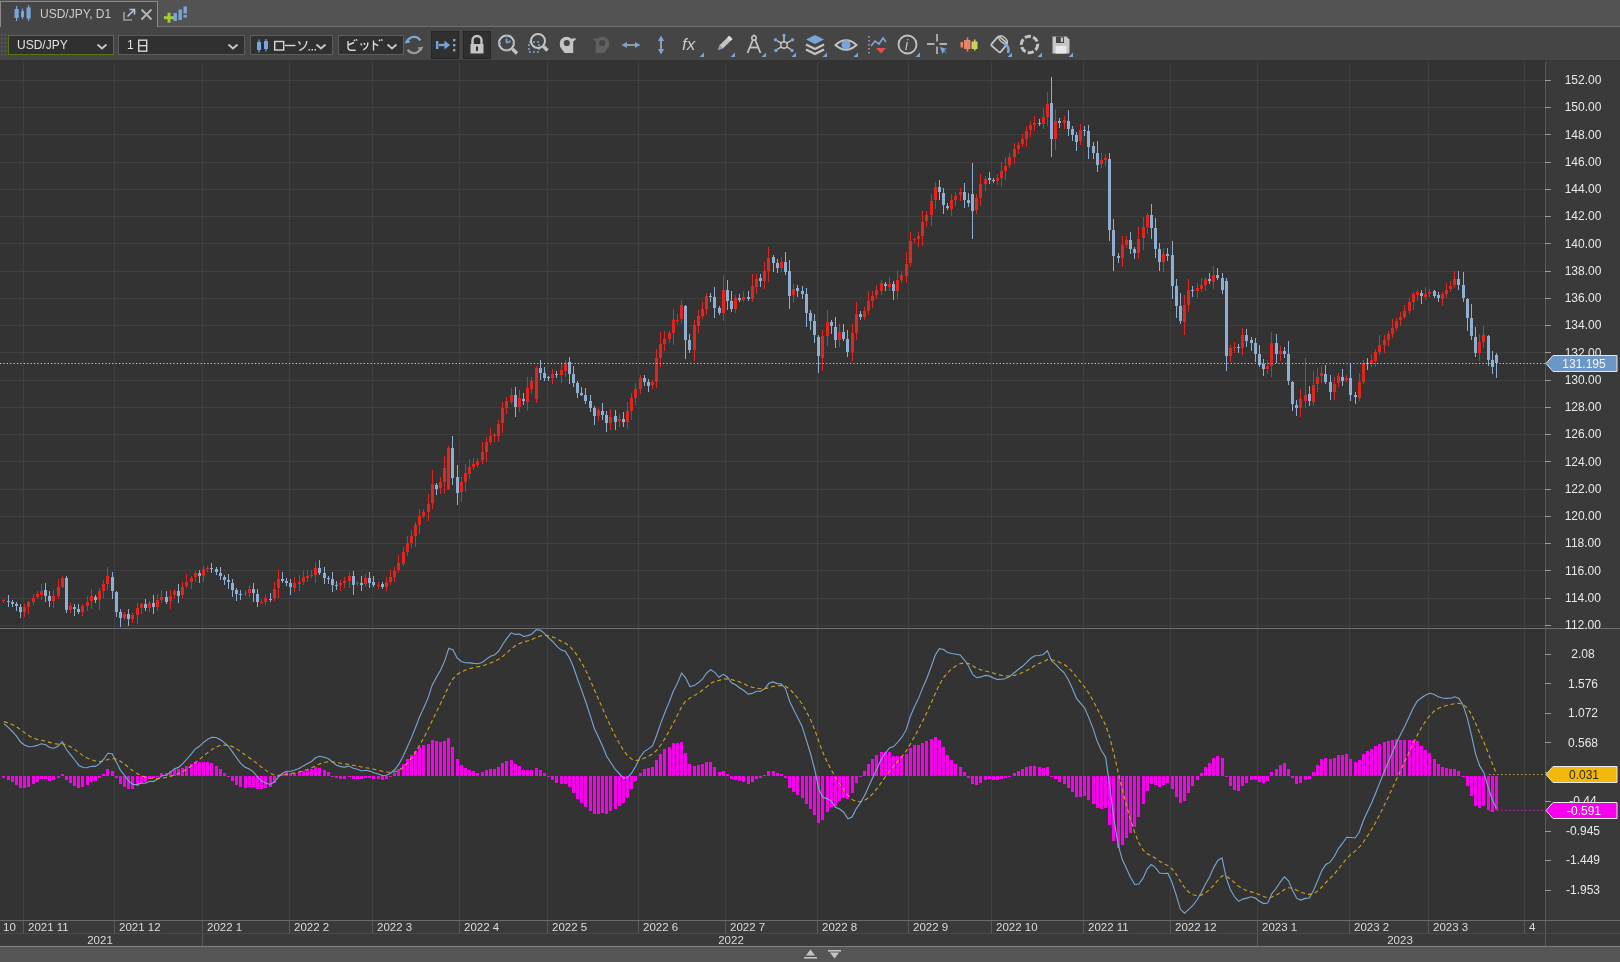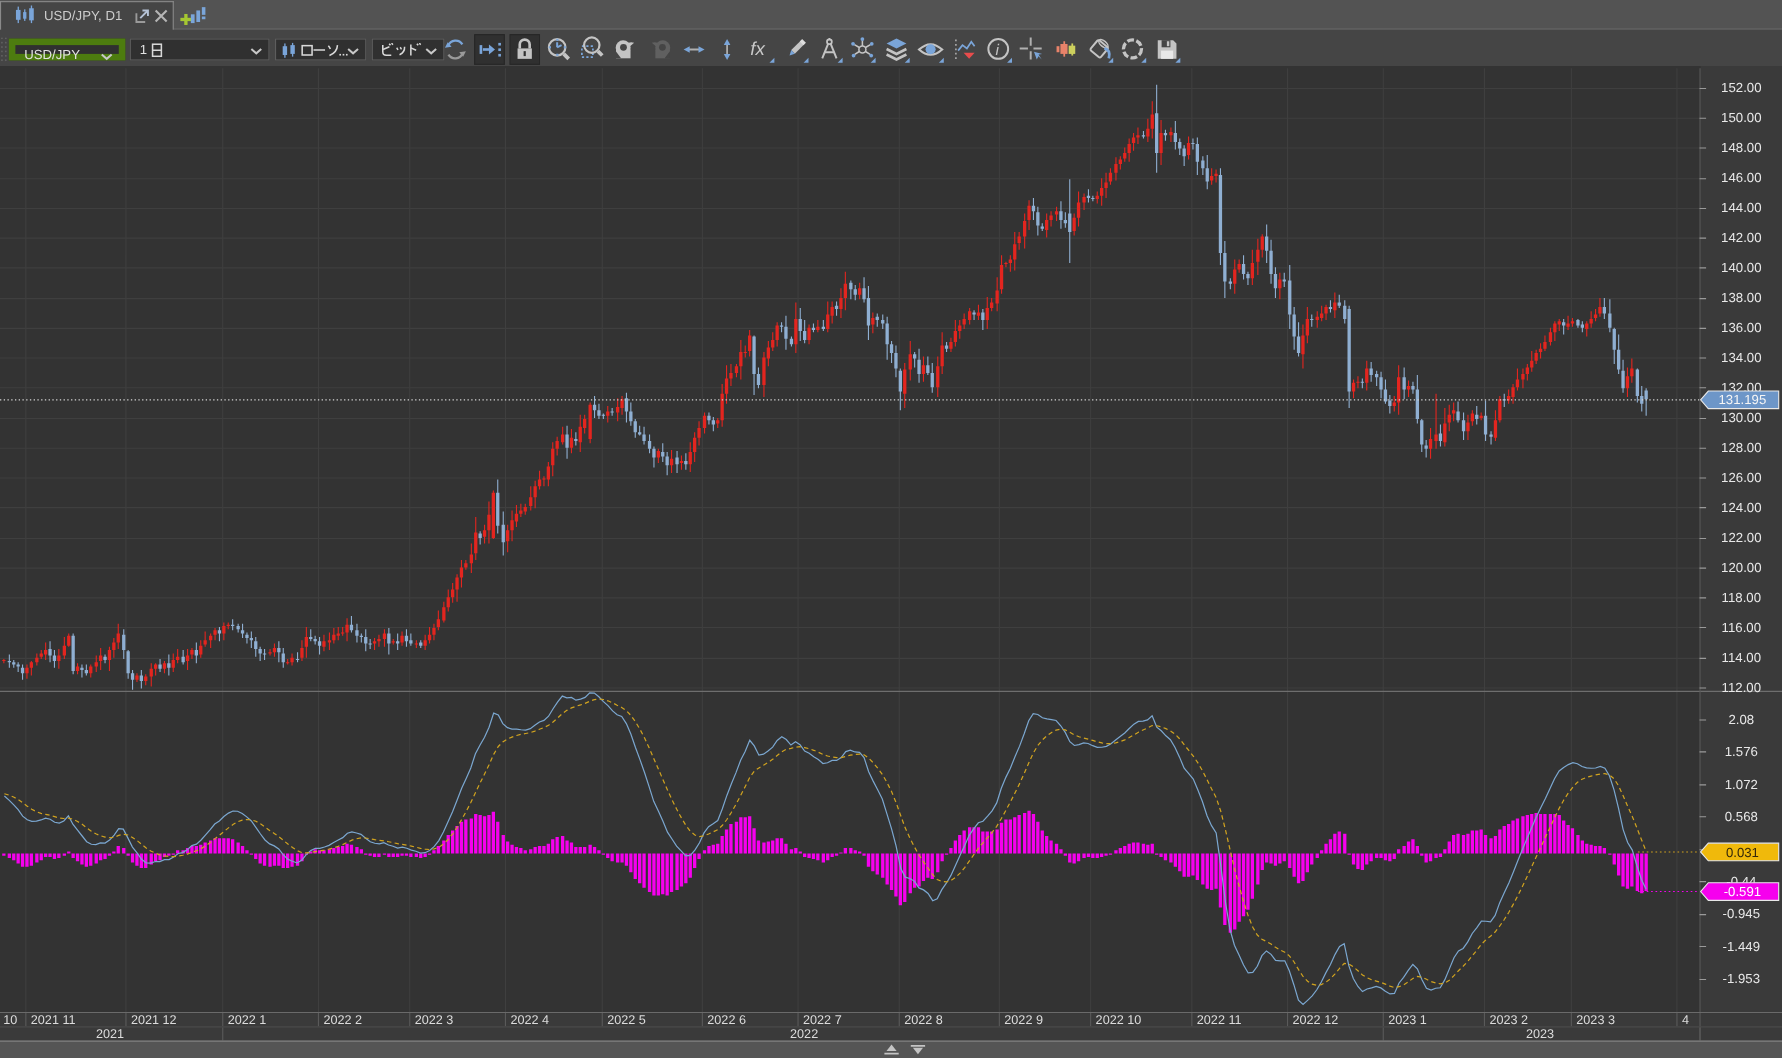--- a/index.html
+++ b/index.html
@@ -45,21 +45,21 @@
         <rect x="1" y="16" width="1.5" height="1.5"></rect>
         <rect x="1" y="20" width="1.5" height="1.5"></rect>
         <rect x="4.5" y="0" width="1.5" height="1.5"></rect>
         <rect x="4.5" y="4" width="1.5" height="1.5"></rect>
         <rect x="4.5" y="8" width="1.5" height="1.5"></rect>
         <rect x="4.5" y="12" width="1.5" height="1.5"></rect>
         <rect x="4.5" y="16" width="1.5" height="1.5"></rect>
         <rect x="4.5" y="20" width="1.5" height="1.5"></rect>
       </g>
     </svg>
-    <div style="position:absolute;left:8px;top:35px;width:106px;height:20px;background:#303030;border:6px solid #4d7c0f;box-sizing:border-box">
+    <div style="position:absolute;left:8px;top:35px;width:106px;height:20px;background:#303030;border:1px solid #4d7c0f;box-sizing:border-box">
       <span style="position:absolute;left:8px;top:2px;color:#e2e2e2;font-size:12px">USD/JPY</span>
       <svg width="12" height="8" viewBox="0 0 12 8" style="position:absolute;right:5px;top:7px">
         <path d="M1.5 1.5l4.5 4 4.5-4" fill="none" stroke="#c8c8c8" stroke-width="1.8"></path>
       </svg>
     </div>
     <div style="position:absolute;left:118px;top:35px;width:127px;height:20px;background:#303030;border:1px solid #5d5d5d;box-sizing:border-box">
       <span style="position:absolute;left:8px;top:2px;color:#e2e2e2;font-size:12px">1</span>
       <svg width="13" height="13" viewBox="0 0 13 13" style="position:absolute;left:18px;top:3px">
         <g fill="none" stroke="#d8d8d8" stroke-width="1.4">
           <rect x="1.7" y="1.2" width="8" height="11"></rect>

